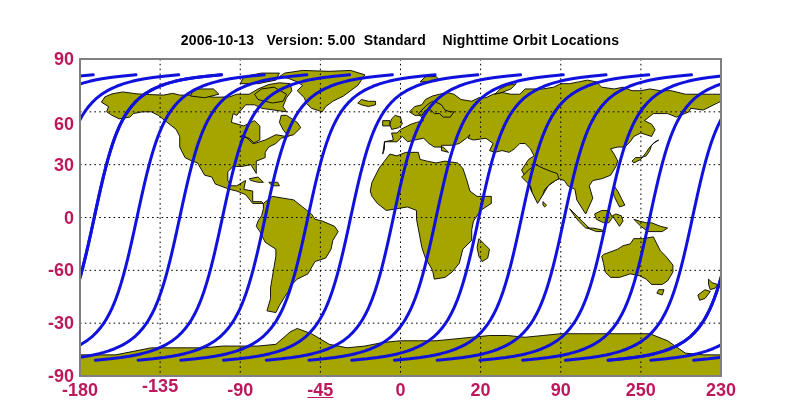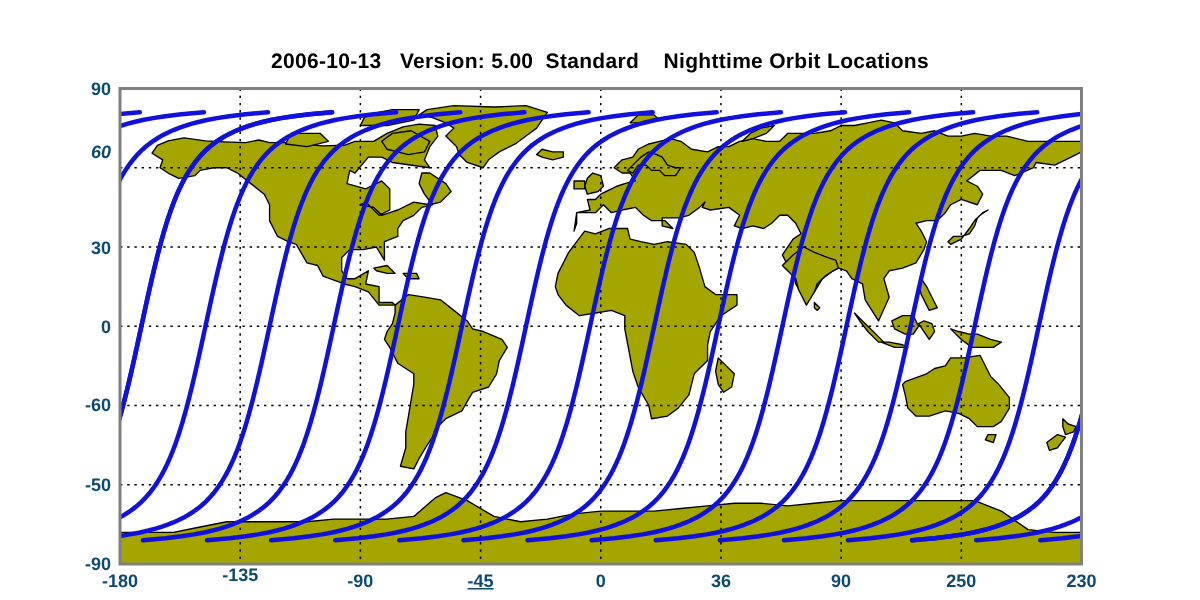--- a/index.html
+++ b/index.html
@@ -28,23 +28,23 @@
     font-family: "Liberation Sans", sans-serif;
     font-size: 14px;
     font-weight: bold;
     color: #000000;
     letter-spacing: 0.2px;
     white-space: pre;
   }
   .axis-label {
     position: absolute;
     font-family: "Liberation Sans", sans-serif;
-    font-size: 12px;
+    font-size: 18px;
     font-weight: bold;
-    color: #0c4a6e;
+    color: #be185d;
     white-space: nowrap;
   }
   .ylab {
     text-align: right;
     transform: translateY(-50%);
   }
   .xlab {
     text-align: left;
     transform: translateX(-50%);
   }
@@ -150,30 +150,30 @@
         <path d="M 666.71 32.71 L 664.63 34.01 L 662.71 35.30 L 660.92 36.60 L 659.26 37.90 L 657.71 39.19 L 656.25 40.49 L 654.88 41.79 L 653.58 43.08 L 652.36 44.38 L 651.20 45.68 L 650.10 46.97 L 649.05 48.27 L 648.05 49.57 L 647.10 50.86 L 646.18 52.16 L 645.31 53.46 L 644.47 54.75 L 643.66 56.05 L 642.88 57.35 L 642.13 58.64 L 641.41 59.94 L 640.71 61.24 L 640.04 62.54 L 639.38 63.83 L 638.75 65.13 L 638.13 66.43 L 637.53 67.72 L 636.95 69.02 L 636.39 70.32 L 635.83 71.61 L 635.30 72.91 L 634.77 74.21 L 634.26 75.50 L 633.76 76.80 L 633.27 78.10 L 632.80 79.39 L 632.33 80.69 L 631.87 81.99 L 631.42 83.28 L 630.98 84.58 L 630.55 85.88 L 630.12 87.18 L 629.71 88.47 L 629.29 89.77 L 628.89 91.07 L 628.49 92.36 L 628.10 93.66 L 627.72 94.96 L 627.34 96.25 L 626.96 97.55 L 626.59 98.85 L 626.23 100.14 L 625.87 101.44 L 625.51 102.74 L 625.16 104.03 L 624.82 105.33 L 624.47 106.63 L 624.13 107.92 L 623.80 109.22 L 623.46 110.52 L 623.13 111.81 L 622.81 113.11 L 622.48 114.41 L 622.16 115.70 L 621.85 117.00 L 621.53 118.30 L 621.22 119.60 L 620.91 120.89 L 620.60 122.19 L 620.29 123.49 L 619.99 124.78 L 619.69 126.08 L 619.38 127.38 L 619.09 128.67 L 618.79 129.97 L 618.49 131.27 L 618.20 132.56 L 617.91 133.86 L 617.62 135.16 L 617.33 136.45 L 617.04 137.75 L 616.75 139.05 L 616.46 140.34 L 616.18 141.64 L 615.89 142.94 L 615.61 144.24 L 615.32 145.53 L 615.04 146.83 L 614.76 148.13 L 614.48 149.42 L 614.19 150.72 L 613.91 152.02 L 613.63 153.31 L 613.35 154.61 L 613.07 155.91 L 612.79 157.20 L 612.51 158.50 L 612.23 159.80 L 611.95 161.09 L 611.67 162.39 L 611.39 163.69 L 611.11 164.98 L 610.83 166.28 L 610.55 167.58 L 610.27 168.87 L 609.98 170.17 L 609.70 171.47 L 609.42 172.77 L 609.13 174.06 L 608.85 175.36 L 608.56 176.66 L 608.27 177.95 L 607.99 179.25 L 607.70 180.55 L 607.41 181.84 L 607.12 183.14 L 606.82 184.44 L 606.53 185.73 L 606.23 187.03 L 605.94 188.33 L 605.64 189.62 L 605.34 190.92 L 605.03 192.22 L 604.73 193.51 L 604.42 194.81 L 604.12 196.11 L 603.81 197.40 L 603.49 198.70 L 603.18 200.00 L 602.86 201.30 L 602.54 202.59 L 602.21 203.89 L 601.89 205.19 L 601.56 206.48 L 601.23 207.78 L 600.89 209.08 L 600.55 210.37 L 600.21 211.67 L 599.86 212.97 L 599.51 214.26 L 599.15 215.56 L 598.79 216.86 L 598.43 218.15 L 598.06 219.45 L 597.68 220.75 L 597.31 222.04 L 596.92 223.34 L 596.53 224.64 L 596.13 225.93 L 595.73 227.23 L 595.32 228.53 L 594.90 229.82 L 594.47 231.12 L 594.04 232.42 L 593.60 233.72 L 593.15 235.01 L 592.69 236.31 L 592.23 237.61 L 591.75 238.90 L 591.26 240.20 L 590.76 241.50 L 590.25 242.79 L 589.72 244.09 L 589.19 245.39 L 588.64 246.68 L 588.07 247.98 L 587.49 249.28 L 586.89 250.57 L 586.28 251.87 L 585.64 253.17 L 584.99 254.46 L 584.31 255.76 L 583.61 257.06 L 582.89 258.35 L 582.14 259.65 L 581.36 260.95 L 580.56 262.25 L 579.71 263.54 L 578.84 264.84 L 577.93 266.14 L 576.97 267.43 L 575.97 268.73 L 574.92 270.03 L 573.82 271.32 L 572.66 272.62 L 571.44 273.92 L 570.15 275.21 L 568.77 276.51 L 567.32 277.81 L 565.76 279.10 L 564.10 280.40 L 562.31 281.70 L 560.39 282.99 L 558.32 284.29 L 556.06 285.59 L 553.60 286.88 L 550.89 288.18 L 547.91 289.48 L 544.59 290.78 L 540.86 292.07 L 536.63 293.37 L 531.77 294.67 L 526.11 295.96 L 519.36 297.26 L 511.08 298.56 L 500.42 299.85 L 485.35 301.15" fill="none" stroke="#1111dd" stroke-width="3" stroke-linecap="round" stroke-linejoin="round"></path>
         <path d="M 141.41 15.85 L 126.33 17.15 L 115.67 18.44 L 107.39 19.74 L 100.65 21.04 L 94.98 22.33 L 90.13 23.63 L 85.90 24.93 L 82.17 26.22 L 78.85 27.52 L 75.86 28.82 L 73.16 30.11 L 70.70 31.41 L 68.44 32.71 L 66.36 34.01 L 64.44 35.30 L 62.66 36.60 L 60.99 37.90 L 59.44 39.19 L 57.98 40.49 L 56.61 41.79 L 55.32 43.08 L 54.09 44.38 L 52.93 45.68 L 51.83 46.97 L 50.78 48.27 L 49.78 49.57 L 48.83 50.86 L 47.92 52.16 L 47.04 53.46 L 46.20 54.75 L 45.39 56.05 L 44.62 57.35 L 43.87 58.64 L 43.14 59.94 L 42.44 61.24 L 41.77 62.54 L 41.11 63.83 L 40.48 65.13 L 39.86 66.43 L 39.27 67.72 L 38.68 69.02 L 38.12 70.32 L 37.57 71.61 L 37.03 72.91 L 36.51 74.21 L 36.00 75.50 L 35.50 76.80 L 35.01 78.10 L 34.53 79.39 L 34.06 80.69 L 33.60 81.99 L 33.15 83.28 L 32.71 84.58 L 32.28 85.88 L 31.86 87.18 L 31.44 88.47 L 31.03 89.77 L 30.62 91.07 L 30.23 92.36 L 29.84 93.66 L 29.45 94.96 L 29.07 96.25 L 28.70 97.55 L 28.33 98.85 L 27.96 100.14 L 27.60 101.44 L 27.25 102.74 L 26.90 104.03 L 26.55 105.33 L 26.21 106.63 L 25.87 107.92 L 25.53 109.22 L 25.20 110.52 L 24.87 111.81 L 24.54 113.11 L 24.22 114.41 L 23.90 115.70 L 23.58 117.00 L 23.26 118.30 L 22.95 119.60 L 22.64 120.89 L 22.33 122.19 L 22.03 123.49 L 21.72 124.78 L 21.42 126.08 L 21.12 127.38 L 20.82 128.67 L 20.52 129.97 L 20.23 131.27 L 19.93 132.56 L 19.64 133.86 L 19.35 135.16 L 19.06 136.45 L 18.77 137.75 L 18.48 139.05 L 18.19 140.34 L 17.91 141.64 L 17.62 142.94 L 17.34 144.24 L 17.06 145.53 L 16.77 146.83 L 16.49 148.13 L 16.21 149.42 L 15.93 150.72 L 15.65 152.02 L 15.37 153.31 L 15.08 154.61 L 14.80 155.91 L 14.52 157.20 L 14.24 158.50 L 13.96 159.80 L 13.68 161.09 L 13.40 162.39 L 13.12 163.69 L 12.84 164.98 L 12.56 166.28 L 12.28 167.58 L 12.00 168.87 L 11.72 170.17 L 11.43 171.47 L 11.15 172.77 L 10.87 174.06 L 10.58 175.36 L 10.29 176.66 L 10.01 177.95 L 9.72 179.25 L 9.43 180.55 L 9.14 181.84 L 8.85 183.14 L 8.56 184.44 L 8.26 185.73 L 7.97 187.03 L 7.67 188.33 L 7.37 189.62 L 7.07 190.92 L 6.77 192.22 L 6.46 193.51 L 6.16 194.81 L 5.85 196.11 L 5.54 197.40 L 5.23 198.70 L 4.91 200.00 L 4.59 201.30 L 4.27 202.59 L 3.95 203.89 L 3.62 205.19 L 3.29 206.48 L 2.96 207.78 L 2.62 209.08 L 2.28 210.37 L 1.94 211.67 L 1.59 212.97 L 1.24 214.26 L 0.89 215.56 L 0.53 216.86 L 0.16 218.15 L -0.21 219.45 L -0.58 220.75 L -0.96 222.04 L -1.35 223.34 L -1.74 224.64 L -2.14 225.93 L -2.54 227.23 L -2.95 228.53 L -3.37 229.82 L -3.79 231.12 L -4.22 232.42 L -4.67 233.72 L -5.11 235.01 L -5.57 236.31 L -6.04 237.61 L -6.52 238.90 L -7.01 240.20 L -7.51 241.50 L -8.02 242.79 L -8.54 244.09 L -9.08 245.39 L -9.63 246.68 L -10.20 247.98 L -10.78 249.28 L -11.38 250.57 L -11.99 251.87 L -12.63 253.17 L -13.28 254.46 L -13.96 255.76 L -14.65 257.06 L -15.38 258.35 L -16.13 259.65 L -16.90 260.95 L -17.71 262.25 L -18.55 263.54 L -19.43 264.84 L -20.34 266.14 L -21.30 267.43 L -22.29 268.73 L -23.34 270.03 L -24.44 271.32 L -25.60 272.62" fill="none" stroke="#1111dd" stroke-width="3" stroke-linecap="round" stroke-linejoin="round"></path>
         <path d="M 667.55 105.33 L 667.21 106.63 L 666.87 107.92 L 666.53 109.22 L 666.20 110.52 L 665.87 111.81 L 665.54 113.11 L 665.22 114.41 L 664.90 115.70 L 664.58 117.00 L 664.26 118.30 L 663.95 119.60 L 663.64 120.89 L 663.33 122.19 L 663.03 123.49 L 662.72 124.78 L 662.42 126.08 L 662.12 127.38 L 661.82 128.67 L 661.52 129.97 L 661.23 131.27 L 660.93 132.56 L 660.64 133.86 L 660.35 135.16 L 660.06 136.45 L 659.77 137.75 L 659.48 139.05 L 659.19 140.34 L 658.91 141.64 L 658.62 142.94 L 658.34 144.24 L 658.06 145.53 L 657.77 146.83 L 657.49 148.13 L 657.21 149.42 L 656.93 150.72 L 656.65 152.02 L 656.37 153.31 L 656.08 154.61 L 655.80 155.91 L 655.52 157.20 L 655.24 158.50 L 654.96 159.80 L 654.68 161.09 L 654.40 162.39 L 654.12 163.69 L 653.84 164.98 L 653.56 166.28 L 653.28 167.58 L 653.00 168.87 L 652.72 170.17 L 652.43 171.47 L 652.15 172.77 L 651.87 174.06 L 651.58 175.36 L 651.29 176.66 L 651.01 177.95 L 650.72 179.25 L 650.43 180.55 L 650.14 181.84 L 649.85 183.14 L 649.56 184.44 L 649.26 185.73 L 648.97 187.03 L 648.67 188.33 L 648.37 189.62 L 648.07 190.92 L 647.77 192.22 L 647.46 193.51 L 647.16 194.81 L 646.85 196.11 L 646.54 197.40 L 646.23 198.70 L 645.91 200.00 L 645.59 201.30 L 645.27 202.59 L 644.95 203.89 L 644.62 205.19 L 644.29 206.48 L 643.96 207.78 L 643.62 209.08 L 643.28 210.37 L 642.94 211.67 L 642.59 212.97 L 642.24 214.26 L 641.89 215.56 L 641.53 216.86 L 641.16 218.15 L 640.79 219.45 L 640.42 220.75 L 640.04 222.04 L 639.65 223.34 L 639.26 224.64 L 638.86 225.93 L 638.46 227.23 L 638.05 228.53 L 637.63 229.82 L 637.21 231.12 L 636.78 232.42 L 636.33 233.72 L 635.89 235.01 L 635.43 236.31 L 634.96 237.61 L 634.48 238.90 L 633.99 240.20 L 633.49 241.50 L 632.98 242.79 L 632.46 244.09 L 631.92 245.39 L 631.37 246.68 L 630.80 247.98 L 630.22 249.28 L 629.62 250.57 L 629.01 251.87 L 628.37 253.17 L 627.72 254.46 L 627.04 255.76 L 626.35 257.06 L 625.62 258.35 L 624.87 259.65 L 624.10 260.95 L 623.29 262.25 L 622.45 263.54 L 621.57 264.84 L 620.66 266.14 L 619.70 267.43 L 618.71 268.73 L 617.66 270.03 L 616.56 271.32 L 615.40 272.62 L 614.17 273.92 L 612.88 275.21 L 611.51 276.51 L 610.05 277.81 L 608.49 279.10 L 606.83 280.40 L 605.05 281.70 L 603.13 282.99 L 601.05 284.29 L 598.79 285.59 L 596.33 286.88 L 593.63 288.18 L 590.64 289.48 L 587.32 290.78 L 583.59 292.07 L 579.36 293.37 L 574.51 294.67 L 568.84 295.96 L 562.10 297.26 L 553.82 298.56 L 543.16 299.85 L 528.08 301.15" fill="none" stroke="#1111dd" stroke-width="3" stroke-linecap="round" stroke-linejoin="round"></path>
       </g>
   </svg>
 
   <div id="plot-frame"></div>
 
   <div id="tick-layer">
       <div class="axis-label ylab" style="left: 28px; width: 46px; top: 39px;">90</div>
-      <div class="axis-label ylab" style="left: 28px; width: 46px; top: 81px; font-style: italic;">60</div>
+      <div class="axis-label ylab" style="left: 28px; width: 46px; top: 104px;">60</div>
       <div class="axis-label ylab" style="left: 28px; width: 46px; top: 144.667px; text-align: right;">30</div>
       <div class="axis-label ylab" style="left: 28px; width: 46px; top: 197.5px;">0</div>
       <div class="axis-label ylab" style="left: 28px; width: 46px; top: 250.333px;">-60</div>
-      <div class="axis-label ylab" style="left: 28px; width: 46px; top: 303.167px;">-50</div>
+      <div class="axis-label ylab" style="left: 28px; width: 46px; top: 303.167px;">-30</div>
       <div class="axis-label ylab" style="left: 28px; width: 46px; top: 356px;">-90</div>
       <div class="axis-label xlab" style="left: 80px; top: 360px;">-180</div>
       <div class="axis-label xlab" style="left: 160.125px; top: 356px;">-135</div>
       <div class="axis-label xlab" style="left: 240.25px; top: 360px;">-90</div>
       <div class="axis-label xlab" style="left: 320.375px; top: 360px; text-decoration: underline;">-45</div>
       <div class="axis-label xlab" style="left: 400.5px; top: 360px;">0</div>
-      <div class="axis-label xlab" style="left: 480.625px; top: 360px;">36</div>
+      <div class="axis-label xlab" style="left: 480.625px; top: 360px;">20</div>
       <div class="axis-label xlab" style="left: 560.75px; top: 360px;">90</div>
       <div class="axis-label xlab" style="left: 640.875px; top: 360px;">250</div>
       <div class="axis-label xlab" style="left: 721px; top: 360px;">230</div>
     </div>
 
 </div>
 
 </body></html>

